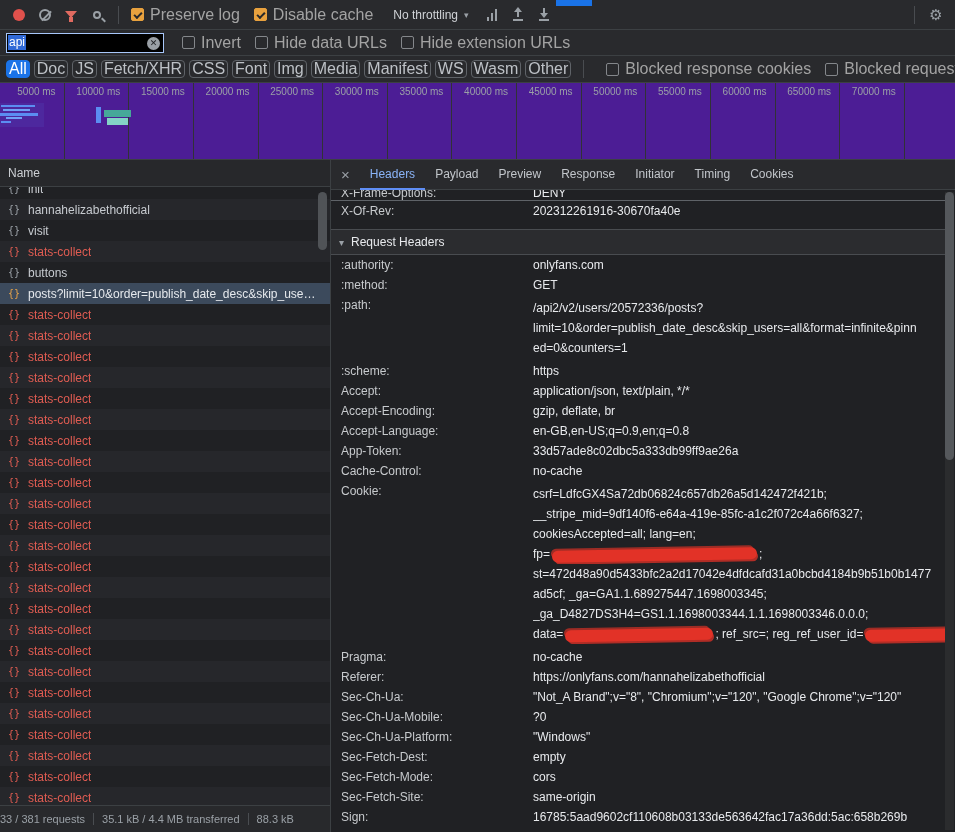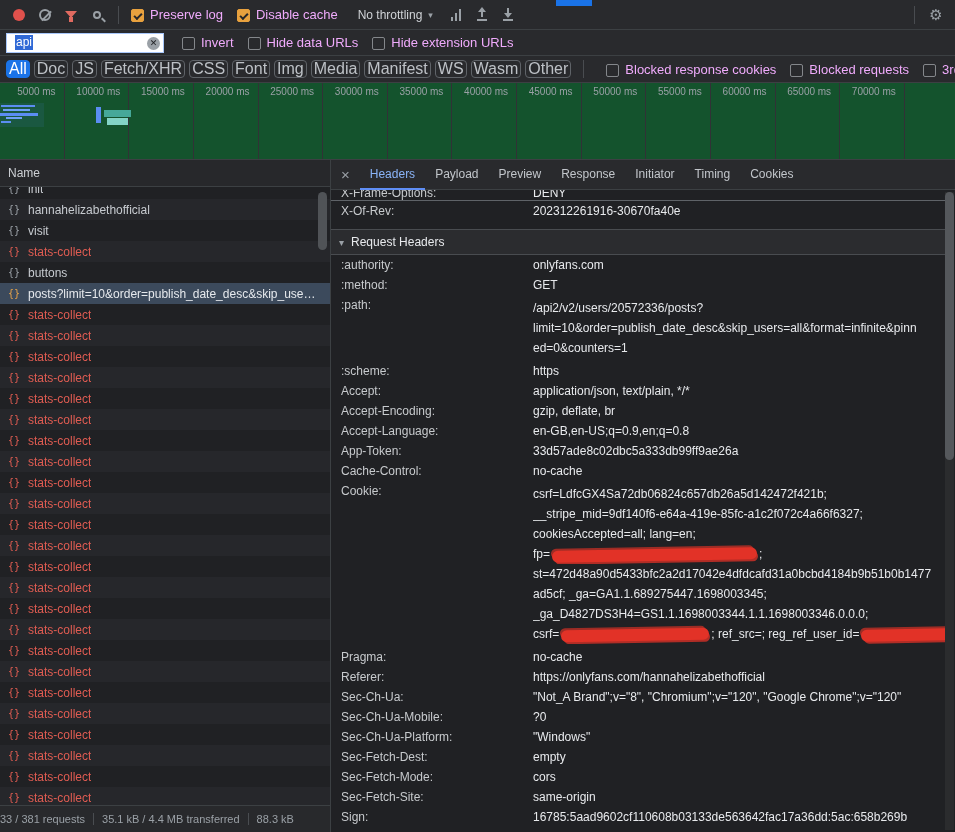--- a/index.html
+++ b/index.html
@@ -11,21 +11,21 @@
              border-bottom:1px solid #3c4043; display:flex; align-items:center; padding:0 6px; }
   .icon-btn { width:26px; height:24px; display:flex; align-items:center; justify-content:center; flex:none; cursor:pointer; }
   .record-dot { width:12px; height:12px; border-radius:50%; background:#e0514c; }
   .block-circle { width:12px; height:12px; border:2px solid #9aa0a6; border-radius:50%; position:relative; }
   .block-circle::after { content:""; position:absolute; left:-1px; top:4px; width:13px; height:2px; background:#9aa0a6; transform:rotate(-45deg); }
   .funnel { width:0; height:0; border-left:6px solid transparent; border-right:6px solid transparent; border-top:7px solid #e06a60; position:relative; }
   .funnel::after { content:""; position:absolute; left:-2px; top:-1px; width:4px; height:5px; background:#e06a60; }
   .mag { width:8px; height:8px; border:2px solid #9aa0a6; border-radius:50%; position:relative; }
   .mag::after { content:""; position:absolute; left:6px; top:6px; width:5px; height:2px; background:#9aa0a6; transform:rotate(45deg); }
   .vdiv { width:1px; height:18px; background:#494c50; margin:0 8px; flex:none; }
-  .cb { display:flex; align-items:flex-end; gap:6px; font-size:13px; color:#f0abfc; margin:0 10px 0 4px; cursor:pointer; flex:none; }
+  .cb { display:flex; align-items:center; gap:6px; font-size:16px; color:#a3a3a3; margin:0 10px 0 4px; cursor:pointer; flex:none; }
   .cbox { width:13px; height:13px; border-radius:2px; border:1px solid #84878b; position:relative; flex:none; }
   .cb.checked .cbox { background:#e8a13e; border-color:#e8a13e; }
   .cb.checked .cbox::after { content:""; position:absolute; left:2px; top:2.5px; width:6px; height:3px;
        border-left:2px solid #26272a; border-bottom:2px solid #26272a; transform:rotate(-45deg); }
   .throttle { display:flex; align-items:center; gap:6px; font-size:12px; color:#d0d3d7; margin:0 10px; cursor:pointer; flex:none; }
   .caret { font-size:9px; color:#9aa0a6; }
   .signal { display:flex; align-items:flex-end; gap:2px; height:12px; }
   .signal i { display:block; width:2px; background:#9aa0a6; }
   .signal i:nth-child(1){height:4px;} .signal i:nth-child(2){height:8px;} .signal i:nth-child(3){height:12px;}
   .tray-arrow { position:relative; width:12px; height:13px; }
@@ -35,36 +35,36 @@
   .tray-arrow.up .head { position:absolute; left:2px; top:-1px; border-left:4px solid transparent; border-right:4px solid transparent; border-bottom:5px solid #9aa0a6; }
   .tray-arrow.down .stem { top:0; }
   .tray-arrow.down .head { position:absolute; left:2px; top:5px; border-left:4px solid transparent; border-right:4px solid transparent; border-top:5px solid #9aa0a6; }
   .top-blue-strip { position:absolute; left:556px; top:0; width:36px; height:6px; background:#1a73e8; }
   .toolbar-right { margin-left:auto; display:flex; align-items:center; }
   .gear { font-family:"DejaVu Sans",sans-serif; font-size:15px; color:#9aa0a6; }
 
   
   .filter-bar { position:absolute; left:0; top:30px; width:955px; height:26px; background:#292a2d;
                 border-bottom:1px solid #3c4043; display:flex; align-items:center; padding:0 6px; }
-  .filter-input { position:relative; width:158px; height:20px; border:1px solid #a8c7fa; background:#ffffff;
-                  display:flex; align-items:center; padding:0 18px 0 8px; margin-right:14px; flex:none; }
+  .filter-input { position:relative; width:158px; height:20px; border:1px solid #a8c7fa; background:#000000;
+                  display:flex; align-items:center; padding:0 18px 0 1px; margin-right:14px; flex:none; }
   .filter-input .sel { background:#3069d6; color:#fff; font-size:12px; line-height:15px; padding:0 1px; }
   .filter-input .clear { position:absolute; right:3px; top:3px; width:13px; height:13px; border-radius:50%;
                   background:#9aa0a6; color:#1f2023; font-size:9px; line-height:13px; text-align:center; cursor:pointer; }
 
   
   .type-bar { position:absolute; left:0; top:56px; width:955px; height:27px; background:#292a2d;
               border-bottom:1px solid #3c4043; display:flex; align-items:center; padding:0 6px; }
   .chip { font-size:16px; color:#bdc1c6; border:1px solid #5f6368; border-radius:4px; padding:1px 2px;
           margin-right:4px; cursor:pointer; flex:none; line-height:14px; }
   .chip.active { background:#1a73e8; border-color:#1a73e8; color:#fff; }
   .type-cbs { display:flex; align-items:center; margin-left:10px; }
 
   
-  .overview { position:absolute; left:0; top:83px; width:955px; height:77px; background:#14532d;
+  .overview { position:absolute; left:0; top:83px; width:955px; height:77px; background:#4c1d95;
               border-bottom:1px solid #3c4043; overflow:hidden; }
   .ov-cols { position:absolute; inset:0; display:flex; }
   .ov-col { flex:0 0 64.64px; border-right:1px solid #313236; font-size:10px; color:#9aa0a6;
             text-align:right; padding:3px 8px 0 0; white-space:nowrap; overflow:hidden; }
   .ov-bars span { position:absolute; display:block; }
 
   
   .left-panel { position:absolute; left:0; top:160px; width:330px; bottom:0; background:#202124; }
   .name-header { height:27px; background:#27282b; border-bottom:1px solid #3c4043; display:flex; align-items:center;
                  padding-left:8px; font-size:12px; color:#cdd0d4; }
@@ -460,21 +460,21 @@
           <div class="hdr-row">
             <span class="hdr-name">Cookie:</span>
             <div class="hdr-value">
               <div class="val-line"><span>csrf=LdfcGX4Sa72db06824c657db26a5d142472f421b;</span></div>
               <div class="val-line"><span>__stripe_mid=9df140f6-e64a-419e-85fc-a1c2f072c4a66f6327;</span></div>
               <div class="val-line"><span>cookiesAccepted=all; lang=en;</span></div>
               <div class="val-line"><span>fp=</span><span class="redact" style="width: 205px;"></span><span>;</span></div>
               <div class="val-line"><span>st=472d48a90d5433bfc2a2d17042e4dfdcafd31a0bcbd4184b9b51b0b1477</span></div>
               <div class="val-line"><span>ad5cf; _ga=GA1.1.689275447.1698003345;</span></div>
               <div class="val-line"><span>_ga_D4827DS3H4=GS1.1.1698003344.1.1.1698003346.0.0.0;</span></div>
-              <div class="val-line"><span>csrf=</span><span class="redact" style="width: 148px;"></span><span>; ref_src=; reg_ref_user_id=</span><span class="redact" style="width: 95px;"></span></div>
+              <div class="val-line"><span>data=</span><span class="redact" style="width: 148px;"></span><span>; ref_src=; reg_ref_user_id=</span><span class="redact" style="width: 95px;"></span></div>
             </div>
           </div>
           <div class="hdr-row">
             <span class="hdr-name">Pragma:</span>
             <div class="hdr-value">no-cache</div>
           </div>
           <div class="hdr-row">
             <span class="hdr-name">Referer:</span>
             <div class="hdr-value">https://onlyfans.com/hannahelizabethofficial</div>
           </div>

